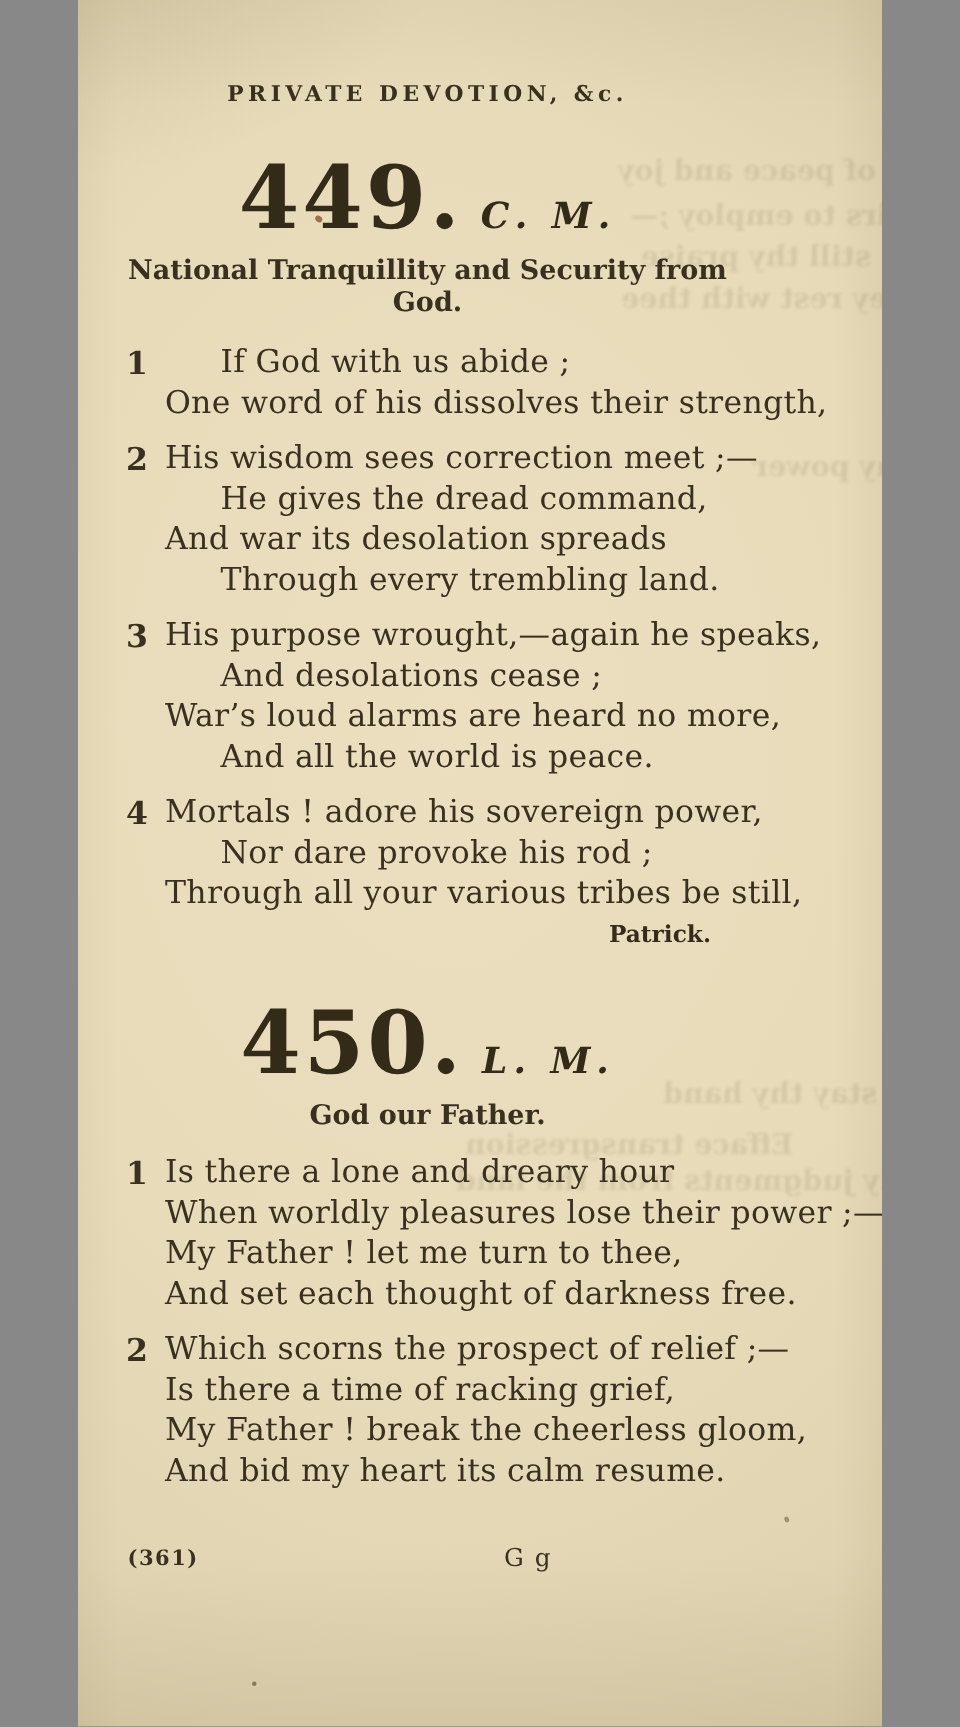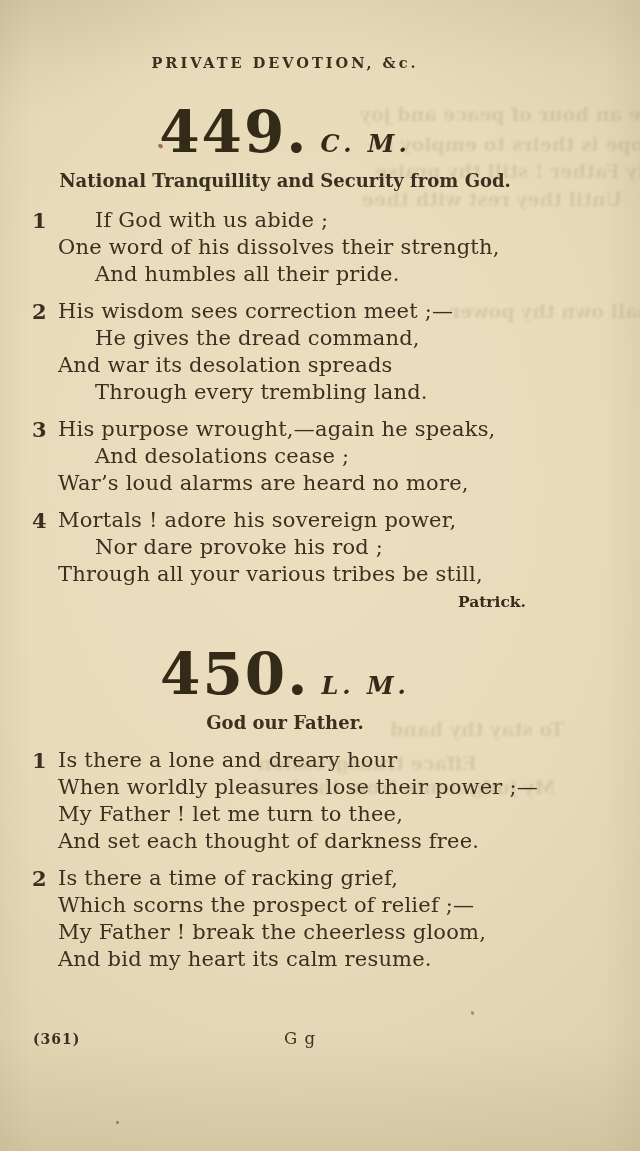--- a/index.html
+++ b/index.html
@@ -1,18 +1,18 @@
 <!DOCTYPE html>
 <html><head>
 <meta charset="utf-8">
 <style>
   html,body { margin:0; padding:0; background:#888; }
   .page {
     position:relative;
-    width:640px; height:1151px;
+    width:536px; height:1151px;
     margin:0 auto;
     overflow:hidden;
     font-family:"DejaVu Serif","Liberation Serif",serif;
     color:#3a301f;
     background:
       radial-gradient(ellipse 420px 260px at -40px -60px, rgba(110,90,50,0.16), transparent 70%),
       radial-gradient(ellipse 500px 300px at 105% -5%, rgba(120,100,60,0.08), transparent 70%),
       linear-gradient(to bottom, rgba(120,100,55,0.05) 0%, transparent 6%, transparent 90%, rgba(100,82,45,0.10) 100%),
       linear-gradient(to right, rgba(120,100,55,0.06) 0%, transparent 5%, transparent 94%, rgba(120,100,55,0.07) 100%),
       radial-gradient(ellipse 560px 760px at 46% 42%, #ecdfc0 0%, #e7dbba 55%, #ddd1ae 100%);
@@ -113,36 +113,36 @@
         <span class="hymn-number">449.</span><span class="hymn-meter">C. M.</span>
       </div>
       <div class="hymn-subtitle">National Tranquillity and Security from God.</div>
 
       <div class="stanzas">
 
         <div class="stanza">
           <span class="stanza-num">1</span>
           <div class="line indent">If God with us abide ;</div>
           <div class="line">One word of his dissolves their strength,</div>
-          <div class="line indent">And humbles all their pride.</div>
         </div>
 
         <div class="stanza">
           <span class="stanza-num">2</span>
           <div class="line">His wisdom sees correction meet ;—</div>
           <div class="line indent">He gives the dread command,</div>
           <div class="line">And war its desolation spreads</div>
           <div class="line indent">Through every trembling land.</div>
         </div>
 
         <div class="stanza">
           <span class="stanza-num">3</span>
           <div class="line">His purpose wrought,—again he speaks,</div>
           <div class="line indent">And desolations cease ;</div>
           <div class="line">War’s loud alarms are heard no more,</div>
+          <div class="line indent">And all the world is peace.</div>
         </div>
 
         <div class="stanza">
           <span class="stanza-num">4</span>
           <div class="line">Mortals ! adore his sovereign power,</div>
           <div class="line indent">Nor dare provoke his rod ;</div>
           <div class="line">Through all your various tribes be still,</div>
         </div>
 
       </div>
@@ -161,22 +161,22 @@
         <div class="stanza">
           <span class="stanza-num">1</span>
           <div class="line">Is there a lone and dreary hour</div>
           <div class="line">When worldly pleasures lose their power ;—</div>
           <div class="line">My Father ! let me turn to thee,</div>
           <div class="line">And set each thought of darkness free.</div>
         </div>
 
         <div class="stanza">
           <span class="stanza-num">2</span>
+          <div class="line">Which scorns the prospect of relief ;—</div>
           <div class="line">Is there a time of racking grief,</div>
-          <div class="line">Which scorns the prospect of relief ;—</div>
           <div class="line">My Father ! break the cheerless gloom,</div>
           <div class="line">And bid my heart its calm resume.</div>
         </div>
 
       </div>
     </section>
 
   </div>
 
   <div class="page-footer">

